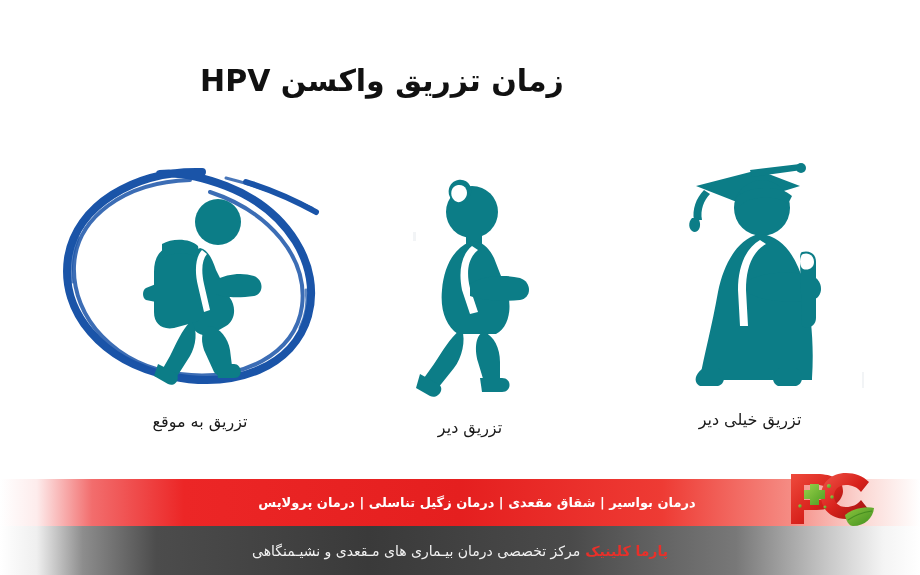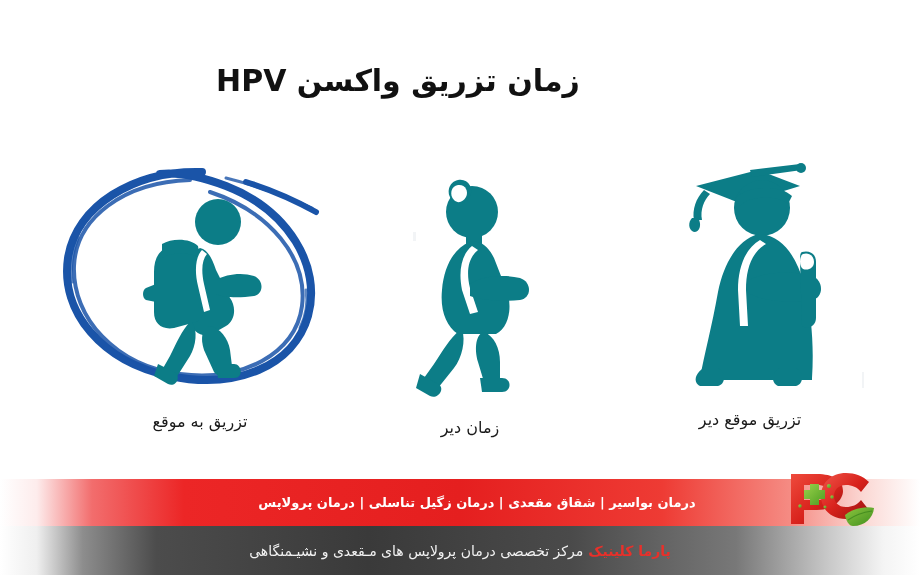--- a/index.html
+++ b/index.html
@@ -26,21 +26,20 @@
     left: 0;
     width: 764px;
     text-align: center;
     font-family: "DejaVu Sans", sans-serif;
     font-size: 30px;
     font-weight: bold;
     color: #111111;
     letter-spacing: 0px;
     direction: rtl;
     white-space: nowrap;
-    padding-left: 16px;
   }
 
   
   #columns {
     position: absolute;
     top: 150px;
     left: 0;
     width: 840px;
     height: 300px;
   }
@@ -273,21 +272,21 @@
                      C 154 198, 156 184, 164 182 Z"></path>
             <path d="M160 228 L 182 228 C 192 228, 192 242, 182 242 L 162 242 Z"></path>
 
             <path d="M140 180 C 130 188, 122 202, 114 214 L 104 228
                      C 98 238, 110 246, 118 238 L 134 218
                      C 142 208, 146 190, 142 180 Z"></path>
             <path d="M100 224 L 118 234 C 126 238, 118 250, 110 246 L 96 238 Z"></path>
           </g>
         </svg>
       </div>
-      <div class="caption" id="caption-2">زمان دیر</div>
+      <div class="caption" id="caption-2">تزریق دیر</div>
     </div>
 
     <div class="col" id="col-3">
       <div class="figure-wrap">
         <svg width="300" height="250" viewBox="0 0 300 250" xmlns="http://www.w3.org/2000/svg">
           <g fill="#0c7d87">
 
             <path d="M96 36 L 158 20 L 200 36 L 142 54 Z"></path>
 
             <path d="M150 20 L 200 14 L 202 20 L 152 27 Z"></path>
@@ -321,34 +320,34 @@
 
             <path d="M104 218 C 96 222, 92 232, 100 236 L 118 236
                      C 126 234, 126 222, 118 218 Z"></path>
             <path d="M180 218 C 172 222, 170 232, 178 236 L 196 236
                      C 204 234, 204 222, 196 218 Z"></path>
 
             <path d="M100 224 L 212 224 L 212 230 L 100 230 Z" fill="#0c7d87"></path>
           </g>
         </svg>
       </div>
-      <div class="caption" id="caption-3">تزریق موقع دیر</div>
+      <div class="caption" id="caption-3">تزریق خیلی دیر</div>
     </div>
   </div>
 
   <div id="red-strip">
     <div id="red-strip-inner">
       <span class="red-text" id="services-list">درمان بواسیر | شقاق مقعدی | درمان زگیل تناسلی | درمان پرولاپس</span>
     </div>
   </div>
 
   <div id="gray-strip">
     <div id="gray-strip-inner">
       <span class="gray-text" id="brand-name">پارما کلینیک</span>
-      <span class="gray-text">مرکز تخصصی درمان پرولاپس های مـقعدی و نشیـمنگاهی</span>
+      <span class="gray-text">مرکز تخصصی درمان بیـماری های مـقعدی و نشیـمنگاهی</span>
     </div>
   </div>
 
   <div id="logo">
     <svg width="96" height="66" viewBox="0 0 96 66" xmlns="http://www.w3.org/2000/svg">
       <defs>
         <linearGradient id="gRedP" x1="0" y1="0" x2="1" y2="1">
           <stop offset="0%" stop-color="#ef4a3c"></stop>
           <stop offset="55%" stop-color="#d8221c"></stop>
           <stop offset="100%" stop-color="#8e1511"></stop>

